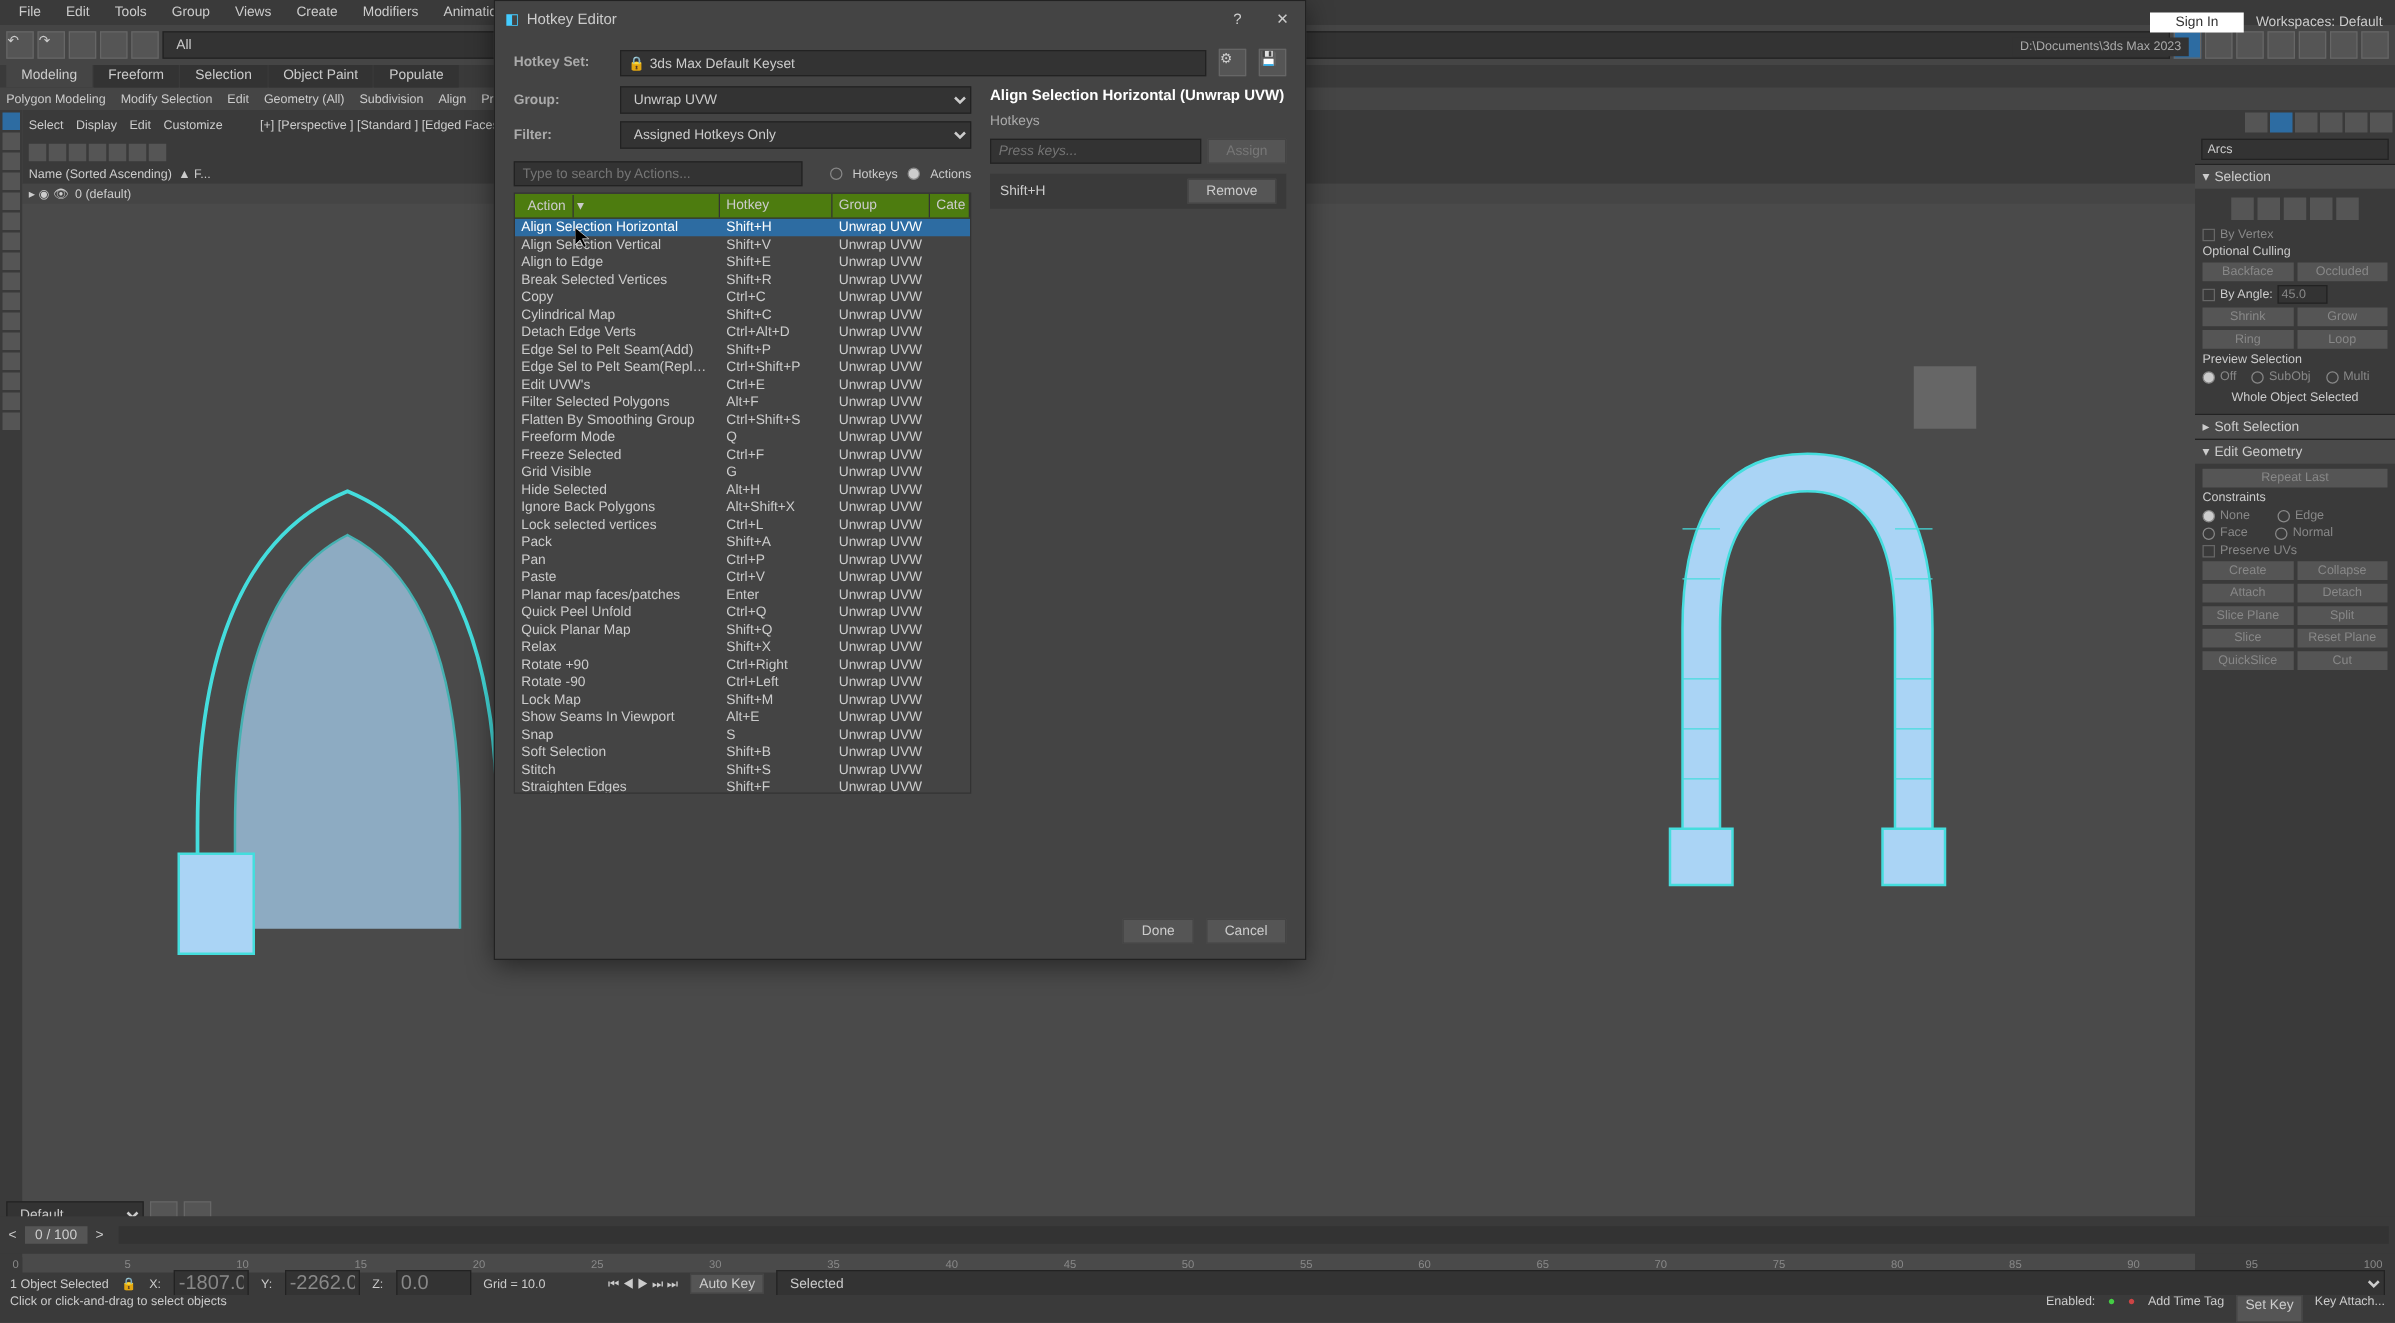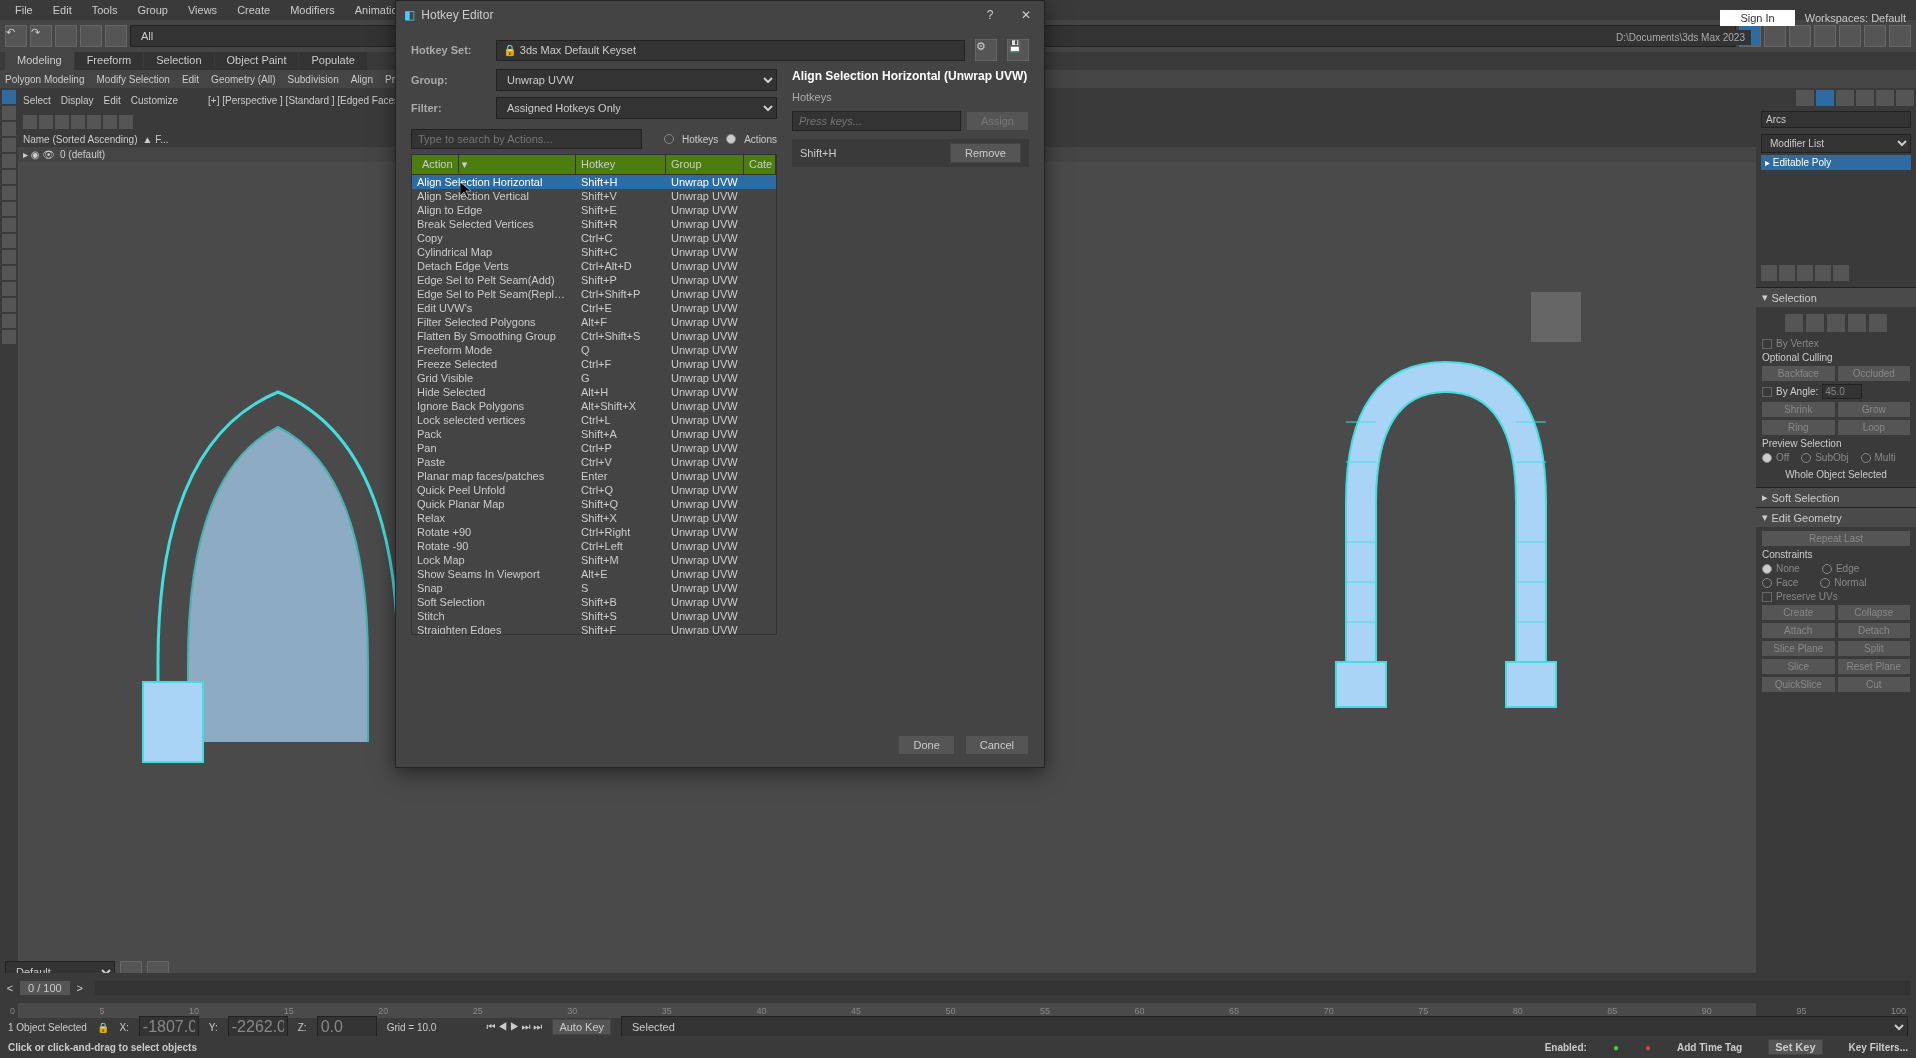--- a/index.html
+++ b/index.html
@@ -79,21 +79,21 @@
 .btn-pair { display: flex; gap: 3px; }
 .btn-pair span { flex: 1; background: #555; text-align: center; padding: 2px; color: #888; font-size: 10px; }
 .spinner-row { display: flex; align-items: center; gap: 4px; }
 .spinner-row input { width: 40px; background: #333; border: 1px solid #222; color: #888; font-size: 10px; padding: 1px 2px; }
 
 
 .timeline { position: absolute; bottom: 55px; left: 0; right: 0; height: 30px; background: #3a3a3a; display: flex; align-items: center; }
 .time-slider { flex: 1; height: 14px; background: #333; margin: 0 5px; position: relative; }
 .time-ticks { display: flex; justify-content: space-between; padding: 0 10px; font-size: 9px; color: #888; width: 100%; }
 .status-bar { position: absolute; bottom: 22px; left: 0; right: 0; height: 18px; background: #3a3a3a; display: flex; align-items: center; padding: 0 8px; font-size: 10px; gap: 10px; }
-.bottom-bar { position: absolute; bottom: 0; left: 0; right: 0; height: 22px; background: #3a3a3a; display: flex; align-items: center; padding: 0 8px; font-size: 10px; gap: 26px; font-weight: bold; }
+.bottom-bar { position: absolute; bottom: 0; left: 0; right: 0; height: 22px; background: #3a3a3a; display: flex; padding: 0 8px; font-size: 10px; gap: 10px; }
 .coord-input { background: #333; border: 1px solid #222; color: #888; width: 60px; font-size: 16px; padding: 1px 3px; }
 .cursor-pos { position: absolute; left: 460px; top: 182px; z-index: 200; pointer-events: none; }
 .signin-area { position: absolute; top: 10px; right: 10px; display: flex; align-items: center; gap: 10px; font-size: 11px; }
 .signin-btn { background: #fff; color: #333; padding: 2px 20px; }
 .path-bar { position: absolute; top: 30px; right: 165px; background: #333; padding: 2px 6px; font-size: 10px; color: #aaa; }
 .viewcube { position: absolute; top: 130px; right: 175px; width: 50px; height: 50px; background: #666; z-index: 50; }
 </style>
 </head>
 <body>
 
@@ -227,32 +227,20 @@
     <div class="right-top-tabs">
       <span></span>
       <span style="background:#2d6ca2"></span>
       <span></span>
       <span></span>
       <span></span>
       <span></span>
     </div>
     <div class="right-section">
       <input class="right-input" value="Arcs" style="">
-    </div>
-    <div class="right-section">
-      <select class="right-input"><option>Modifier List</option></select>
-      <div class="modifier-stack"><span>▸ </span><span>Editable Poly</span></div>
-      <div class="modifier-area"></div>
-      <div class="viewport-header-btns" style="padding:3px 0">
-        <span style="width:16px;height:16px;background:#555"></span>
-        <span style="width:16px;height:16px;background:#555"></span>
-        <span style="width:16px;height:16px;background:#555"></span>
-        <span style="width:16px;height:16px;background:#555"></span>
-        <span style="width:16px;height:16px;background:#555"></span>
-      </div>
     </div>
     <div class="rollout-header">▾ <span>Selection</span></div>
     <div class="rollout-body">
       <div class="sel-icons">
         <span class="sel-icon"></span>
         <span class="sel-icon"></span>
         <span class="sel-icon"></span>
         <span class="sel-icon"></span>
         <span class="sel-icon"></span>
       </div>
@@ -619,14 +607,14 @@
   <span class="btn" style="padding:1px 6px">Auto Key</span>
   <select class="dialog-select" style="width:80px"><option>Selected</option></select>
 </div>
 <div class="bottom-bar">
   <span>Click or click-and-drag to select objects</span>
   <span style="margin-left:auto">Enabled:</span>
   <span style="color:#4c4">●</span>
     <span style="color:#c44">●</span>
   <span>Add Time Tag</span>
   <span class="btn" style="padding:1px 6px">Set Key</span>
-  <span>Key Filters...</span>
+  <span>Key Attach...</span>
 </div>
 
 </body></html>

